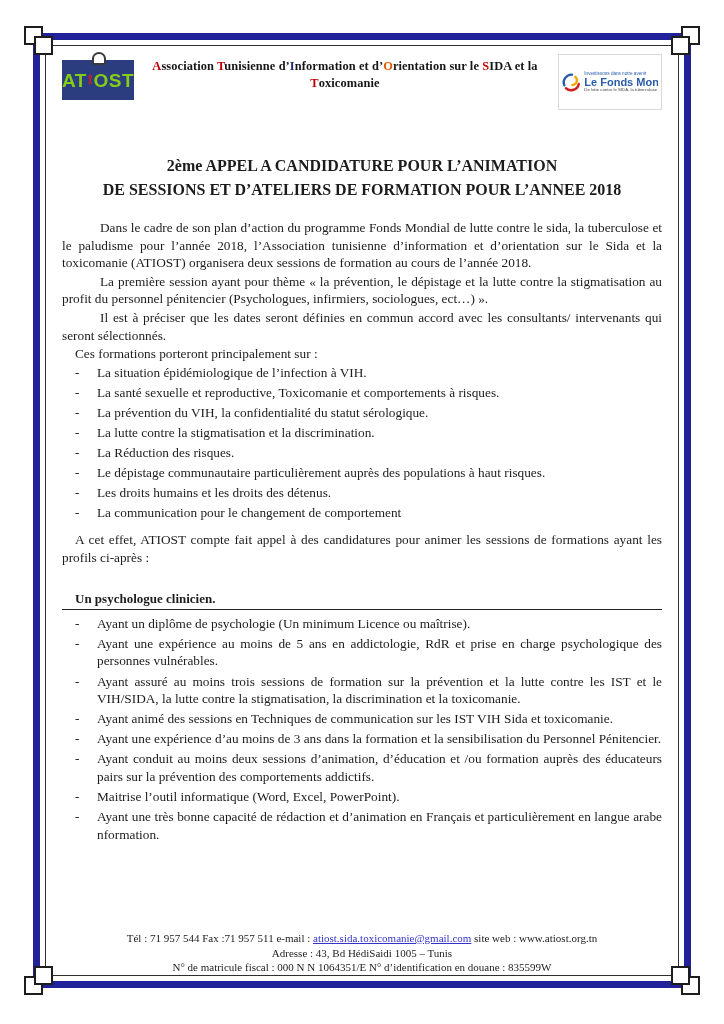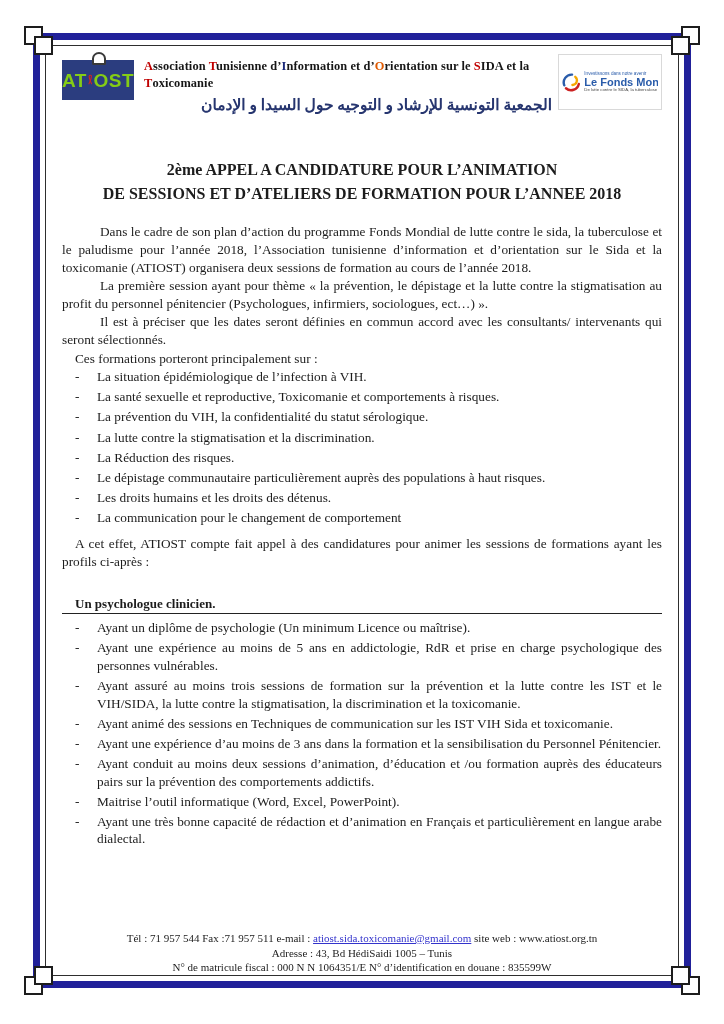--- a/index.html
+++ b/index.html
@@ -23,21 +23,21 @@
 
   
   .hdr{display:flex;align-items:flex-start;}
   .atiost-logo{position:relative;flex:none;width:72px;height:40px;background:#2b3d7f;
                margin-top:6px;display:flex;align-items:center;justify-content:center;
                font-family:"Liberation Sans","DejaVu Sans",sans-serif;}
   .atiost-logo .lg{color:#84cc16;font-weight:800;font-size:19px;letter-spacing:.5px;line-height:1;}
   .atiost-loop{position:absolute;left:30px;top:-8px;width:10px;height:9px;border:2px solid #3a3a3a;
                border-radius:50% 50% 10% 10%;background:#fff;}
   .ribbon-svg{margin:0 1px;display:block;}
-  .hdr-mid{flex:1;padding:4px 6px 0 10px;}
+  .hdr-mid{flex:1;text-align:center;padding:4px 6px 0 4px;}
   .org-name{font-size:12.4px;font-weight:bold;line-height:1.35;letter-spacing:.1px;}
   .org-arabic{font-size:15.5px;color:#26356f;font-weight:bold;margin-top:5px;direction:rtl;}
   .fonds-logo{flex:none;width:104px;height:56px;border:1px solid #d9d9d9;background:#fff;
               display:flex;align-items:center;gap:3px;padding:2px 3px;box-sizing:border-box;
               font-family:"Liberation Sans","DejaVu Sans",sans-serif;}
   .fonds-text{display:flex;flex-direction:column;line-height:1.15;overflow:hidden;}
   .fonds-top{font-size:4.6px;color:#2a5caa;white-space:nowrap;}
   .fonds-name{font-size:11px;font-weight:bold;color:#2a5caa;white-space:nowrap;}
   .fonds-bottom{font-size:4.3px;color:#444;white-space:nowrap;}
 
@@ -87,21 +87,20 @@
         <svg class="ribbon-svg" width="13" height="28" viewBox="0 0 13 28">
           <path d="M4 5 A3.2 3.2 0 1 1 9.6 5" stroke="#d42222" stroke-width="3" fill="none"></path>
           <path d="M3.6 4 C2.4 9 6.5 16 10.8 26" stroke="#d42222" stroke-width="3.2" fill="none"></path>
           <path d="M9.4 4 C10.6 9 6.5 16 2.2 26" stroke="#d42222" stroke-width="3.2" fill="none"></path>
         </svg>
         <span class="lg">OST</span>
       </div>
 
       <div class="hdr-mid">
         <div class="org-name"><span style="color: rgb(192, 0, 0);">A</span><span style="color: rgb(22, 22, 22);">ssociation </span><span style="color: rgb(192, 0, 0);">T</span><span style="color: rgb(22, 22, 22);">unisienne d’</span><span style="color: rgb(27, 42, 122);">I</span><span style="color: rgb(22, 22, 22);">nformation et d’</span><span style="color: rgb(224, 90, 0);">O</span><span style="color: rgb(22, 22, 22);">rientation sur le </span><span style="color: rgb(192, 0, 0);">S</span><span style="color: rgb(22, 22, 22);">IDA et la </span><span style="color: rgb(192, 0, 0);">T</span><span style="color: rgb(22, 22, 22);">oxicomanie</span></div>
-        <div class="org-arabic">الجمعية التونسية للإرشاد و التوجيه حول السيدا و الإدمان</div>
       </div>
 
       <div class="fonds-logo">
         <svg width="27" height="27" viewBox="0 0 27 27">
           <path d="M14 2.5 A11 11 0 0 0 3.2 17.5" stroke="#2a5caa" stroke-width="3.4" fill="none" stroke-linecap="round"></path>
           <path d="M5.5 21.5 A11 11 0 0 0 23.5 15.5" stroke="#cc2222" stroke-width="3.4" fill="none" stroke-linecap="round"></path>
           <path d="M18.5 5.5 A6.5 6.5 0 0 1 14.5 17" stroke="#f5a800" stroke-width="3.2" fill="none" stroke-linecap="round"></path>
         </svg>
         <div class="fonds-text">
           <span class="fonds-top">Investissons dans notre avenir</span>
@@ -185,21 +184,21 @@
           <div class="list-row">
             <span class="marker">-</span>
             <span class="item-text">Ayant conduit au moins deux sessions d’animation, d’éducation et /ou formation auprès des éducateurs pairs sur la prévention des comportements addictifs.</span>
           </div>
           <div class="list-row">
             <span class="marker">-</span>
             <span class="item-text">Maitrise l’outil informatique (Word, Excel, PowerPoint).</span>
           </div>
           <div class="list-row">
             <span class="marker">-</span>
-            <span class="item-text">Ayant une très bonne capacité de rédaction et d’animation en Français et particulièrement en langue arabe dialectal.</span>
+            <span class="item-text">Ayant une très bonne capacité de rédaction et d’animation en Français et particulièrement en langue arabe nformation.</span>
           </div>
         </div>
     </div>
   </div>
 
   <div class="footer">
     <div><span>Tél : 71 957 544 Fax :71 957 511 e-mail : </span><span class="email-link">atiost.sida.toxicomanie@gmail.com</span><span>  site web : www.atiost.org.tn</span></div>
     <div>Adresse : 43, Bd HédiSaidi 1005 – Tunis</div>
     <div>N° de matricule fiscal : 000 N N 1064351/E  N° d’identification en douane : 835599W</div>
   </div>

